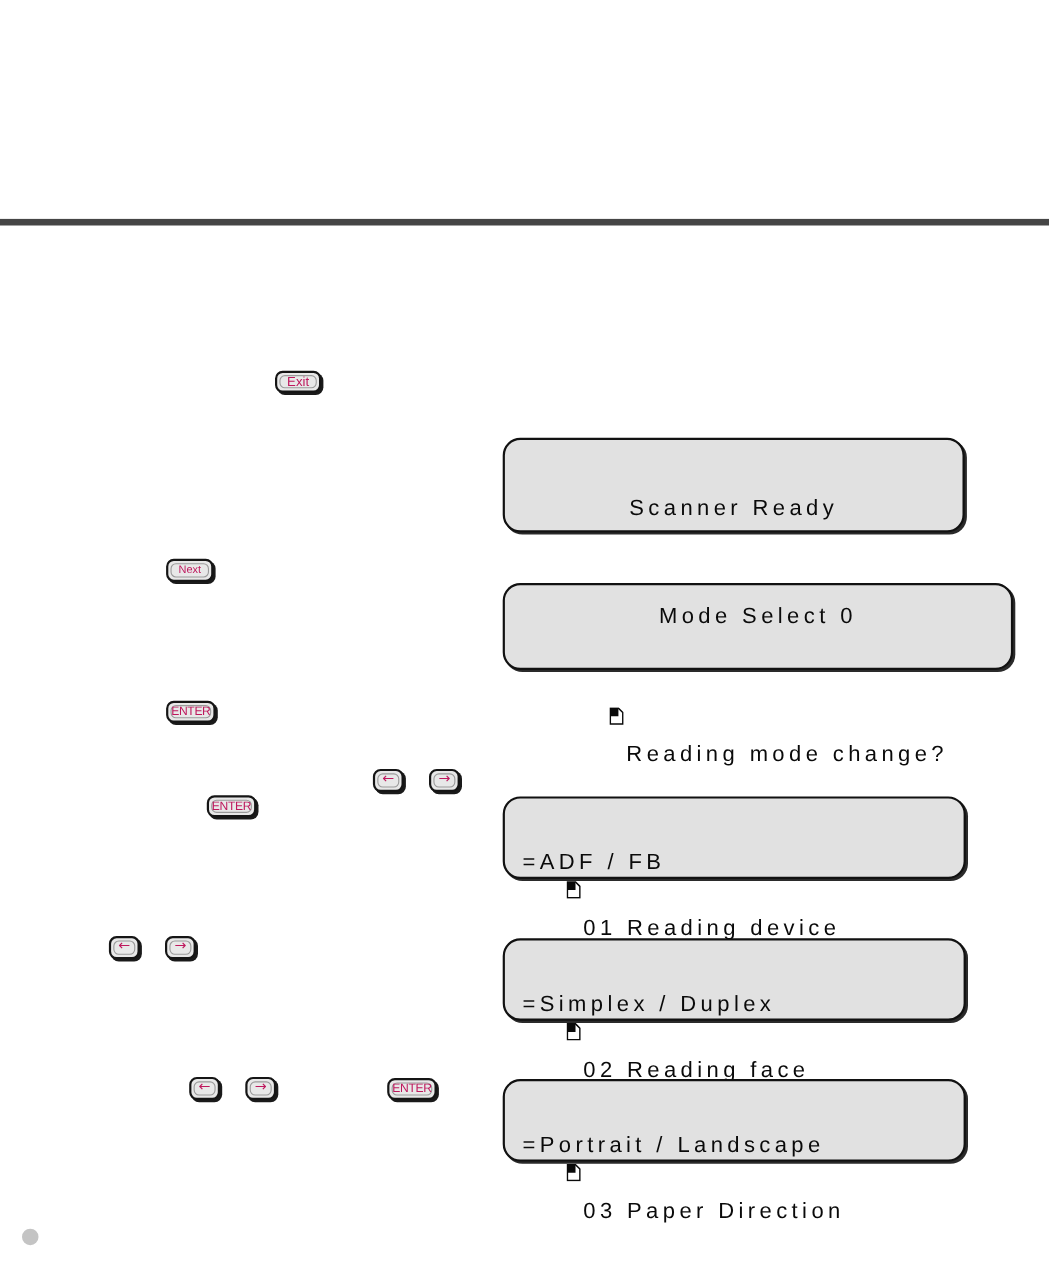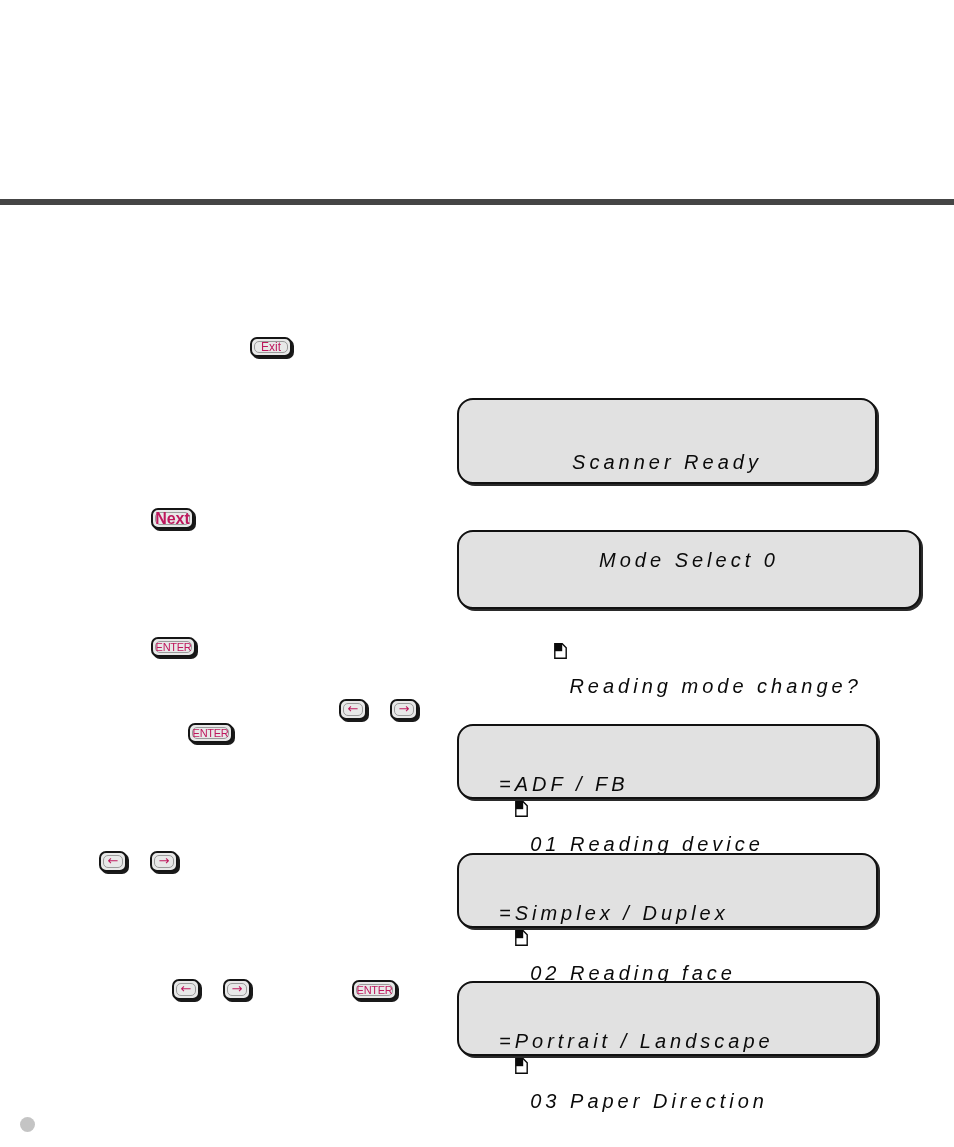--- a/index.html
+++ b/index.html
@@ -60,22 +60,21 @@
     width: 42px;
     height: 20px;
     font-size: 12px;
   }
   
   .key-next {
     left: 151px;
     top: 508px;
     width: 43px;
     height: 21px;
-    font-size: 16px;
-    font-weight: bold;
+    font-size: 10px;
   }
   
   .key-enter {
     height: 20px;
     width: 45px;
     font-size: 11px;
     letter-spacing: -0.3px;
   }
   .key-enter-1 { left: 151px; top: 637px; }
   .key-enter-2 { left: 188px; top: 723px; }
@@ -116,21 +115,20 @@
     position: absolute;
     left: 0;
     right: 0;
     font-family: "Liberation Sans", sans-serif;
     font-size: 20px;
     font-weight: 500;
     letter-spacing: 4.0px;
     color: #0a0a0a;
     white-space: pre;
     line-height: 1;
-    font-style: italic;
   }
   .lcd-line.center { text-align: center; }
   .lcd-line.left   { text-align: left; }
 
   
   .lcd-1 { left: 457px; top: 398px; width: 420px; height: 86px; }
   .lcd-1 .line-a { top: 52px; }
 
   
   .lcd-2 { left: 457px; top: 530px; width: 464px; height: 79px; }
@@ -138,21 +136,21 @@
   .lcd-2 .line-b { top: 51px; }
 
   
   .lcd-3 { left: 457px; top: 724px; width: 421px; height: 75px; }
   .lcd-4 { left: 457px; top: 853px; width: 421px; height: 75px; }
   .lcd-5 { left: 457px; top: 981px; width: 421px; height: 75px; }
   .lcd-3 .line-a, .lcd-4 .line-a, .lcd-5 .line-a { top: 15px; }
   .lcd-3 .line-b, .lcd-4 .line-b, .lcd-5 .line-b { top: 48px; }
 
   .pad-left { padding-left: 18px; }
-  .pad-left-eq { padding-left: 40px; }
+  .pad-left-eq { padding-left: 16px; }
 
   
   .page-icon {
     display: inline-block;
     width: 13px;
     height: 16px;
     vertical-align: -3px;
     margin-right: 2px;
     position: relative;
   }

